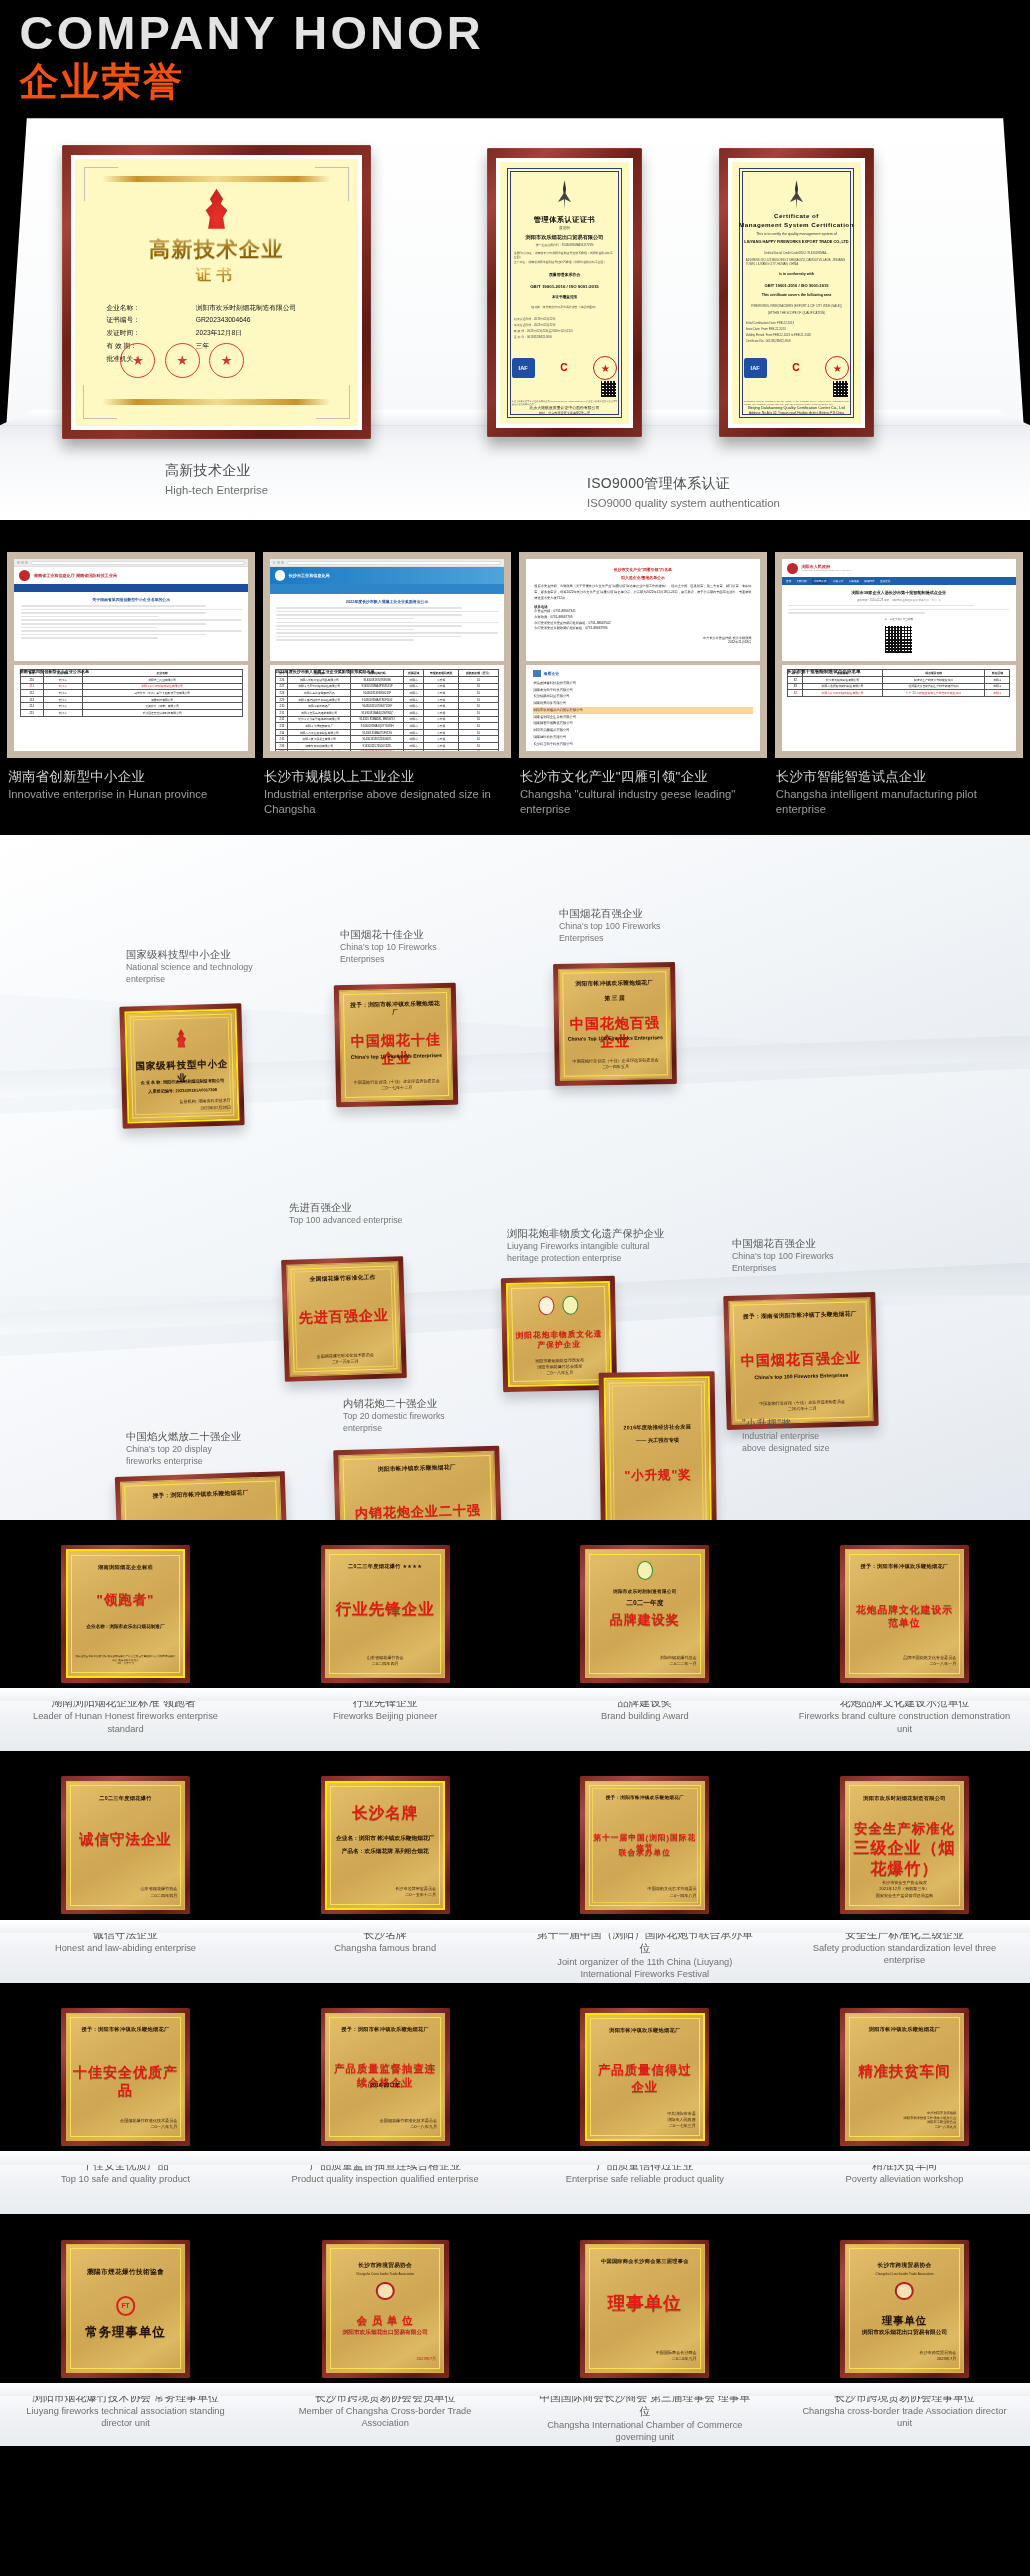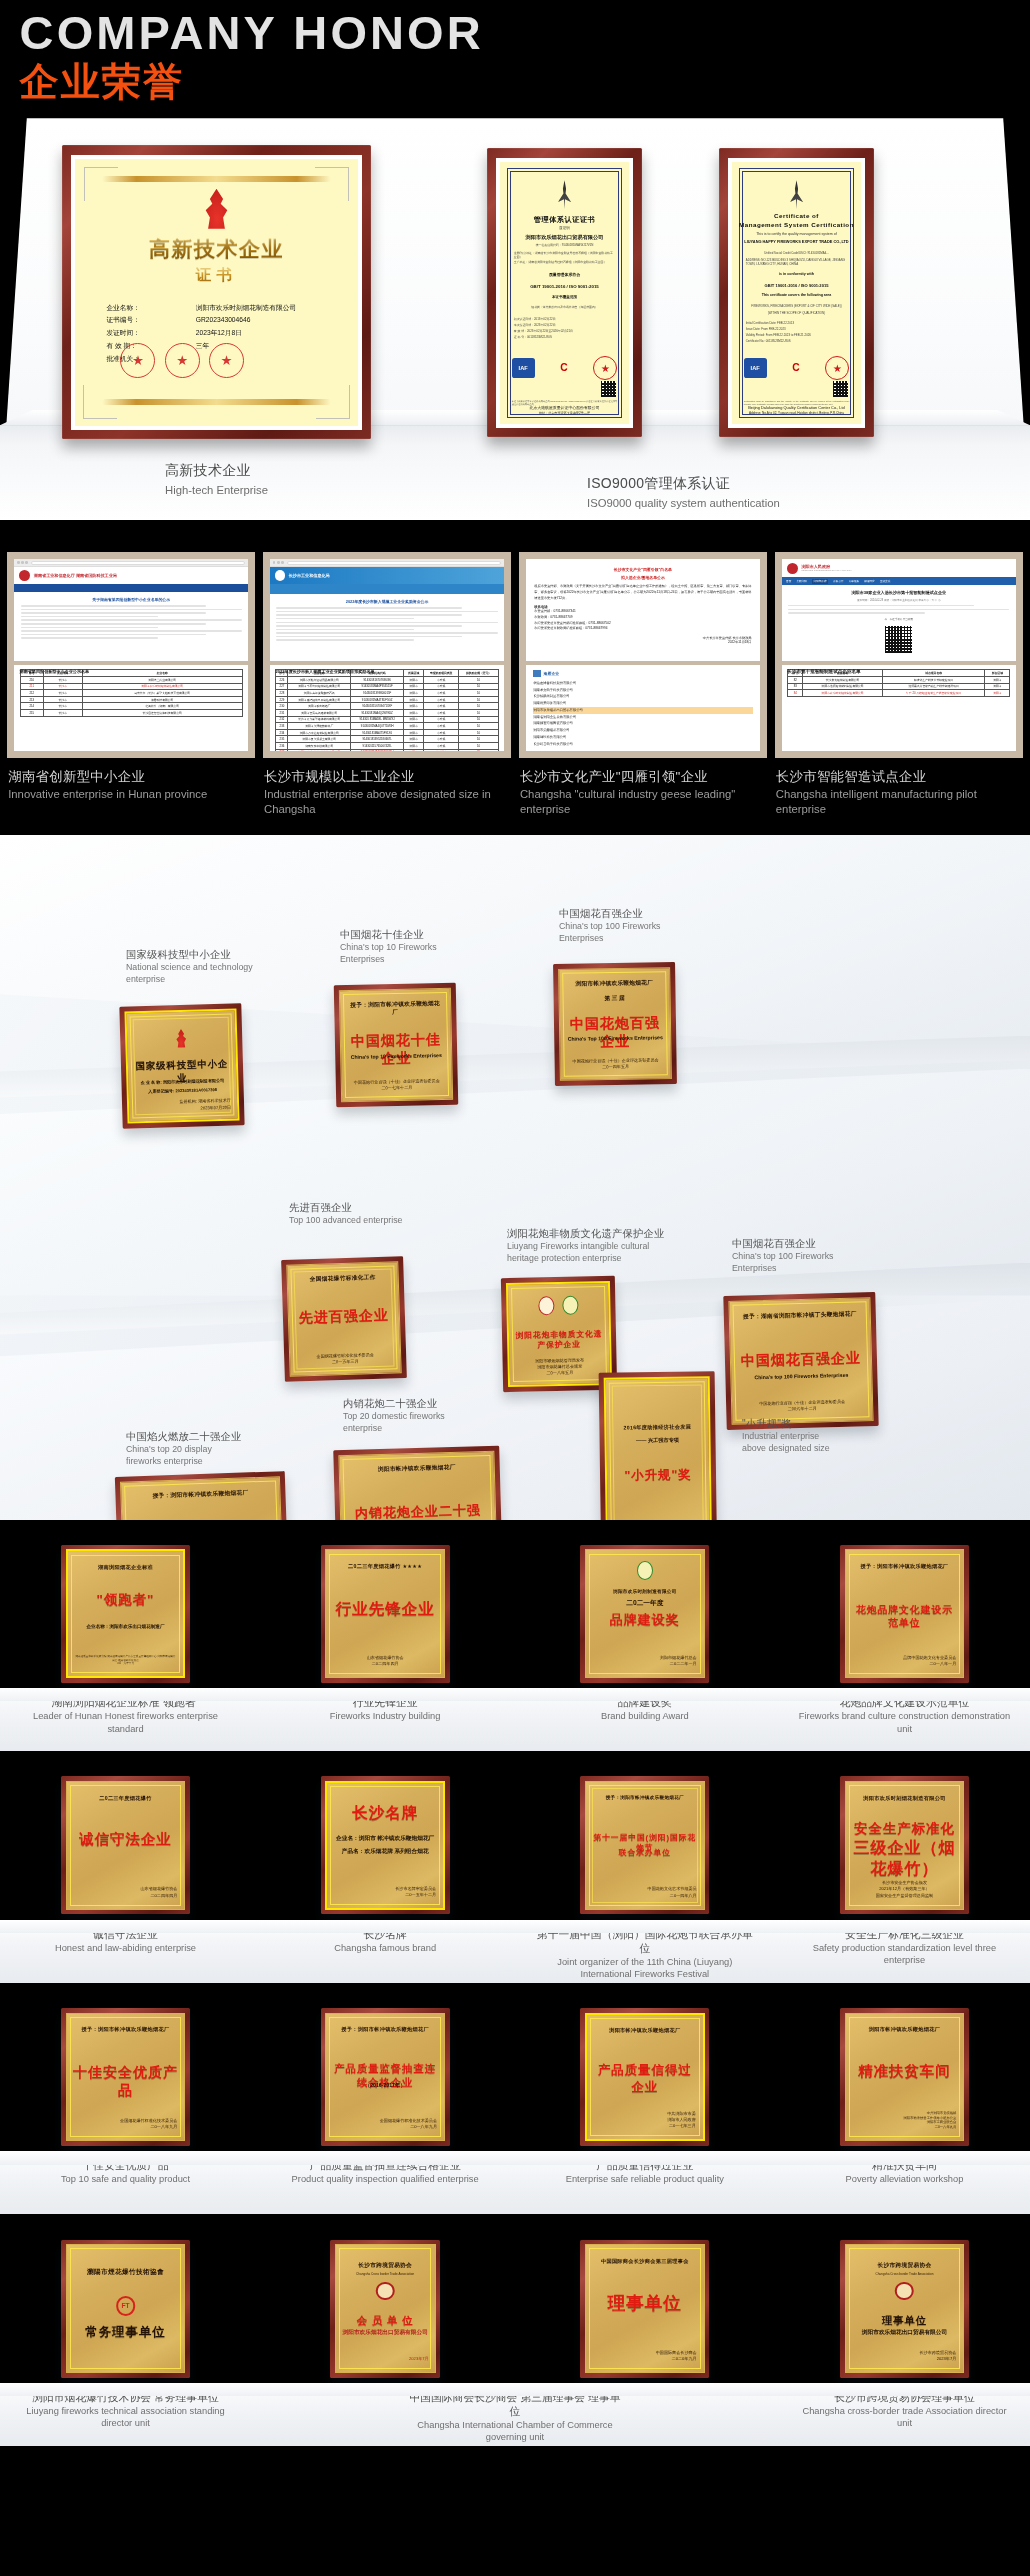--- a/index.html
+++ b/index.html
@@ -1017,21 +1017,21 @@
       </div>
     </div>
     <div class="pedestal">
       <div class="caps">
         <div class="capcell">
             <div class="cn">湖南浏阳烟花企业标准"领跑者"</div>
             <div class="en">Leader of Hunan Honest fireworks enterprise standard</div>
           </div>
         <div class="capcell">
             <div class="cn">行业先锋企业</div>
-            <div class="en">Fireworks Industry building</div>
+            <div class="en">Fireworks Beijing pioneer</div>
           </div>
         <div class="capcell">
             <div class="cn">品牌建设奖</div>
             <div class="en">Brand building Award</div>
           </div>
         <div class="capcell">
             <div class="cn">花炮品牌文化建设示范单位</div>
             <div class="en">Fireworks brand culture construction demonstration unit</div>
           </div>
       </div>
@@ -1225,21 +1225,21 @@
               <div class="plqgold noyellow">
             <div class="orn"></div>
             <div class="hdr" style="top:18%;font-size:6.7px;font-weight:700">瀏陽市煙花爆竹技術協會</div>
             <div style="position:absolute;left:50%;top:40%;transform:translateX(-50%);width:19.6px;height:19.6px;border-radius:50%;border:2.6px solid #d7231c;color:#d7231c;font-size:6.7px;font-weight:700;display:flex;align-items:center;justify-content:center">FT</div>
             <div class="big" style="top:62%;font-size:12.4px;color:#241205">常务理事单位</div>
           </div>
             </div>
         </div>
       </div>
       <div class="slot">
-        <div class="plq" style="position:relative;width:110px;height:138px">
+        <div class="plq" style="position:relative;width:127px;height:138px">
           <div class="plqframe">
               <div class="plqgold noyellow">
             <div class="orn"></div>
             <div class="hdr" style="top:13%;font-size:5.7px;font-weight:700">长沙市跨境贸易协会</div>
             <div style="position:absolute;left:0;right:0;top:21%;text-align:center;font-size:3.1px;color:#3a2208">Changsha Cross border Trade Association</div>
             <div style="position:absolute;left:50%;top:29%;transform:translateX(-50%);width:18.5px;height:18.5px;border-radius:50%;border:2.1px solid #b21d1d;background:#f4e2b4"></div>
             <div class="big" style="top:54%;font-size:10.3px">会 员 单 位</div>
             <div class="mid" style="top:66%;font-size:5.7px;color:#b3211c">浏阳市欢乐烟花出口贸易有限公司</div>
             <div class="ft ftr" style="color:#b3211c">
               <div>2023年7月</div>
@@ -1282,20 +1282,24 @@
         </div>
       </div>
     </div>
     <div class="pedestal">
       <div class="caps">
         <div class="capcell">
             <div class="cn">浏阳市烟花爆竹技术协会 常务理事单位</div>
             <div class="en">Liuyang fireworks technical association standing director unit</div>
           </div>
         <div class="capcell">
+            <div class="cn">长沙市跨境贸易协会会员单位</div>
+            <div class="en">Member of Changsha Cross-border Trade Association</div>
+          </div>
+        <div class="capcell">
             <div class="cn">中国国际商会长沙商会 第三届理事会 理事单位</div>
             <div class="en">Changsha International Chamber of Commerce governing unit</div>
           </div>
         <div class="capcell">
             <div class="cn">长沙市跨境贸易协会理事单位</div>
             <div class="en">Changsha cross-border trade Association director unit</div>
           </div>
       </div>
     </div>
   </div>

